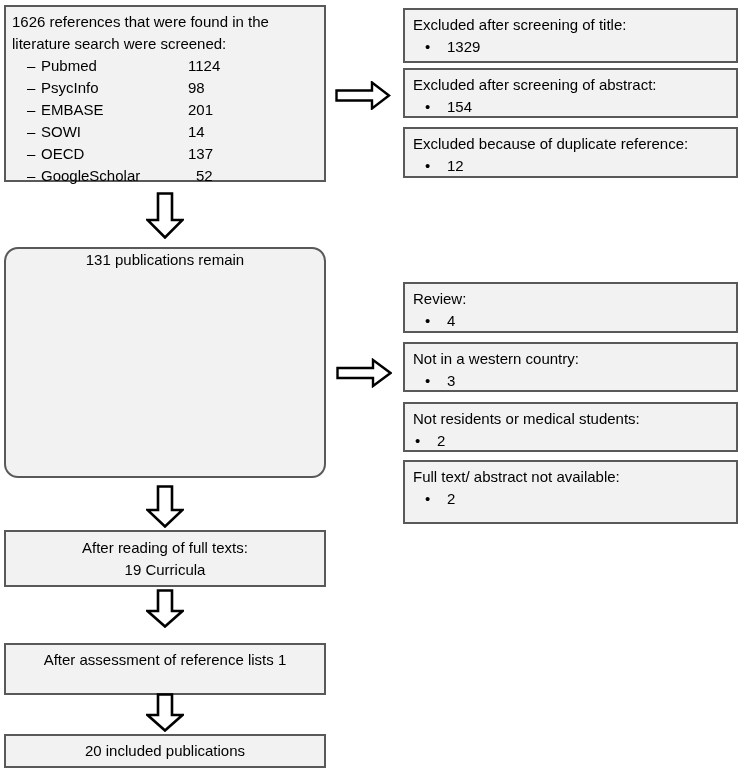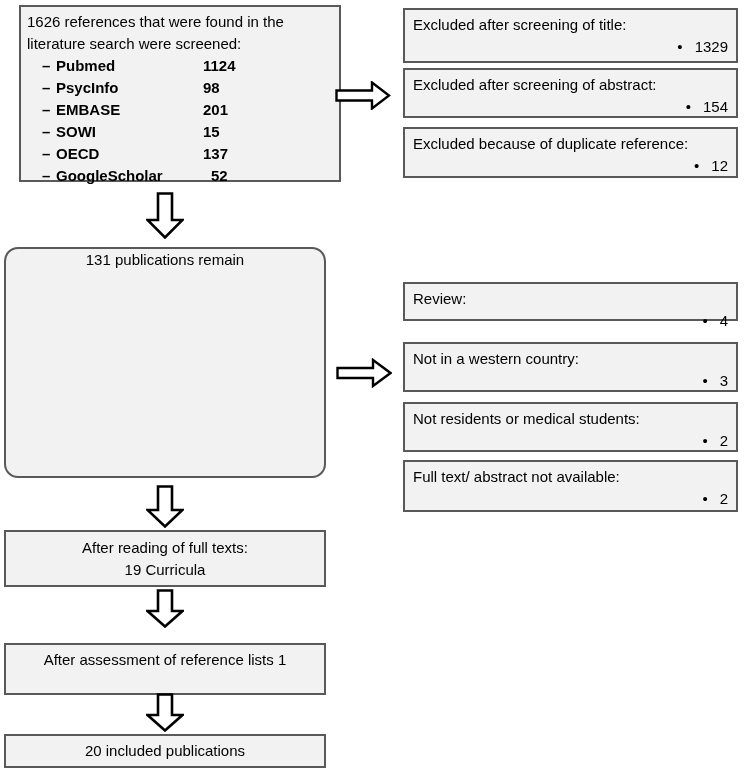--- a/index.html
+++ b/index.html
@@ -15,43 +15,43 @@
   .box {
     position: absolute;
     background: #f2f2f2;
     border: 2px solid #595959;
     box-sizing: border-box;
     font-size: 15px;
     line-height: 22px;
   }
   
   .left-col { left: 4px; width: 322px; }
-  .box-search   { top: 5px;   height: 177px; padding: 4px 6px; margin-left: 15px; }
+  .box-search   { top: 5px;   height: 177px; padding: 4px 6px; }
   .box-remain   { top: 247px; height: 231px; display: flex; align-items: flex-start; justify-content: center; border-radius: 14px; }
   .box-fulltext { top: 530px; height: 57px;  text-align: center; padding-top: 5px; }
   .box-ref      { top: 643px; height: 52px;  text-align: center; padding-top: 4px; }
   .box-included { top: 734px; height: 34px;  text-align: center; padding-top: 4px; }
 
   .src-list { margin-top: 0px; }
-  .src-row { position: relative; padding-left: 15px; font-weight: bold; }
+  .src-row { position: relative; padding-left: 15px; }
   .src-row .dash { display: inline-block; width: 14px; }
   .src-count { position: absolute; left: 176px; top: 0; }
 
   
   .right-col { left: 403px; width: 335px; }
   .xbox { padding: 4px 8px; }
   .xbox-title     { top: 8px;   height: 55px; }
   .xbox-abstract  { top: 68px;  height: 50px; }
   .xbox-duplicate { top: 127px; height: 51px; }
   .xbox-curric    { top: 222px; height: 51px; }
-  .xbox-review    { top: 282px; height: 39px; }
+  .xbox-review    { top: 282px; height: 51px; }
   .xbox-western   { top: 342px; height: 50px; }
   .xbox-residents { top: 402px; height: 50px; }
-  .xbox-fullavail { top: 460px; height: 52px; }
-  .xbullet { padding-left: 12px; text-align: right; }
+  .xbox-fullavail { top: 460px; height: 64px; }
+  .xbullet { padding-left: 12px; }
   .xbox.tight .xbullet { padding-left: 2px; }
   .xbullet .bullet { display: inline-block; width: 10px; }
   .xbullet .xcount { margin-left: 12px; }
 
   
   .arrow { position: absolute; }
 </style>
 </head>
 <body>
 
@@ -70,21 +70,21 @@
       <div class="src-row">
         <span class="dash">–</span><span>PsycInfo</span>
         <span class="src-count">98</span>
       </div>
       <div class="src-row">
         <span class="dash">–</span><span>EMBASE</span>
         <span class="src-count">201</span>
       </div>
       <div class="src-row">
         <span class="dash">–</span><span>SOWI</span>
-        <span class="src-count">15</span>
+        <span class="src-count">14</span>
       </div>
       <div class="src-row">
         <span class="dash">–</span><span>OECD</span>
         <span class="src-count">137</span>
       </div>
       <div class="src-row">
         <span class="dash">–</span><span>GoogleScholar</span>
         <span class="src-count" style="left:184px;">52</span>
       </div>
     </div>

